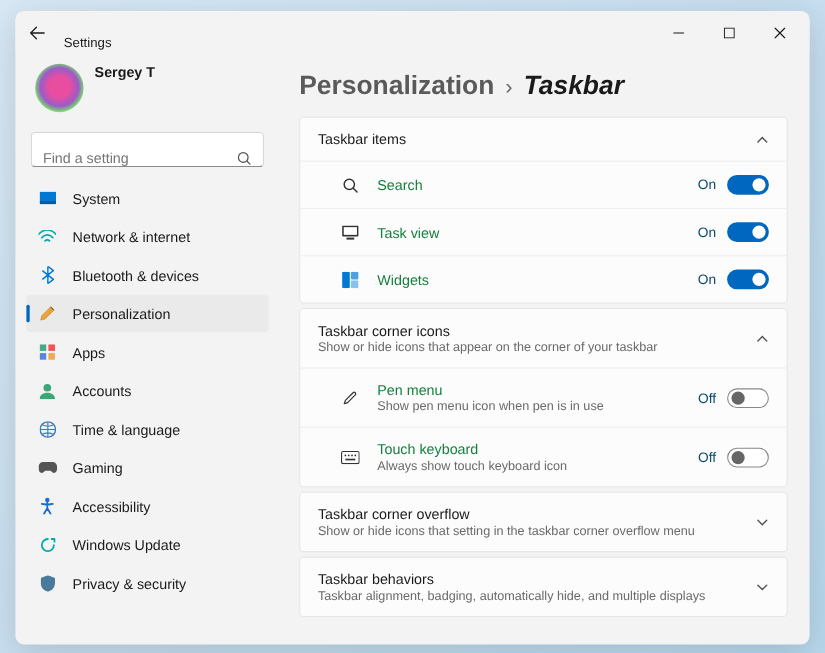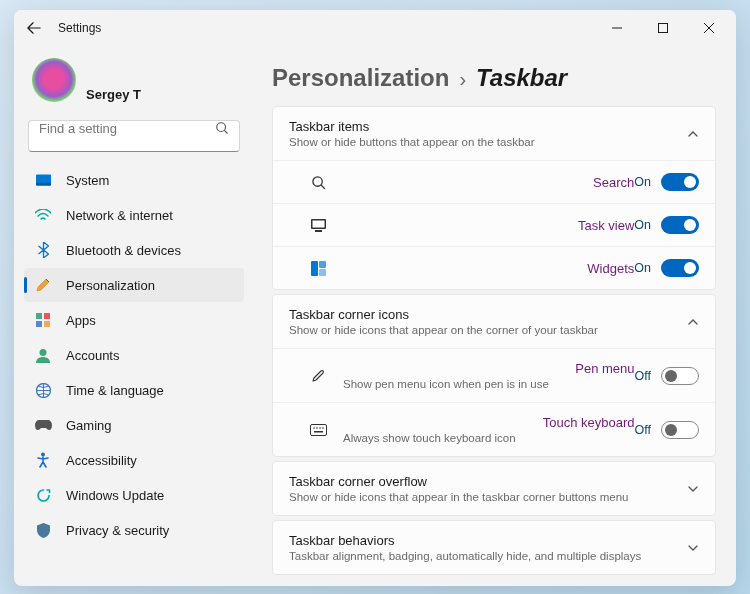--- a/index.html
+++ b/index.html
@@ -1,49 +1,49 @@
 <!DOCTYPE html>
 <html><head>
 <meta charset="utf-8">
 <style>
 * { margin: 0; padding: 0; box-sizing: border-box; font-family: "Segoe UI", -apple-system, sans-serif; }
 body { background: linear-gradient(135deg, #d8e8f5 0%, #c8dff0 50%, #b8d8ec 100%); width: 750px; height: 594px; overflow: hidden; position: relative; }
 .window { position: absolute; left: 14px; top: 10px; width: 722px; height: 576px; background: #f3f3f3; border-radius: 8px; box-shadow: 0 8px 32px rgba(0,0,0,0.15); overflow: hidden; display: flex; flex-direction: column; }
-.titlebar { height: 36px; display: flex; align-items: center; padding: 0 4px; background: #f3f3f3; }
+.titlebar { height: 36px; display: flex; align-items: flex-end; padding: 0 4px; background: #f3f3f3; }
 .back { width: 32px; height: 32px; display: flex; align-items: center; justify-content: center; cursor: pointer; border-radius: 4px; }
 .app-title { font-size: 12px; margin-left: 8px; color: #1a1a1a; }
 .win-controls { margin-left: auto; display: flex; }
 .wc { width: 46px; height: 32px; display: flex; align-items: center; justify-content: center; cursor: pointer; }
 .body { flex: 1; display: flex; overflow: hidden; }
 .sidebar { width: 240px; padding: 4px 8px 8px 8px; display: flex; flex-direction: column; }
-.user { display: flex; align-items: flex-end; padding: 8px 10px 12px; }
+.user { display: flex; align-items: flex-start; padding: 8px 10px 12px; }
 .avatar { width: 44px; height: 44px; border-radius: 50%; background: radial-gradient(circle at 50% 48%, #e84da0 0 30%, #9a5cc8 55%, #7ad96f 70%, #e2f0d8 82%); display: flex; align-items: center; justify-content: center; }
 .user-name { font-size: 13px; font-weight: 600; margin-left: 10px; color: #1a1a1a; }
-.search { margin: 6px 6px 10px; height: 32px; background: #fff; border: 1px solid #d6d6d6; border-bottom: 1.5px solid #8a8a8a; border-radius: 4px; display: flex; align-items: flex-start; padding: 0 10px; }
+.search { margin: 6px 6px 10px; height: 32px; background: #fff; border: 1px solid #d6d6d6; border-bottom: 1.5px solid #8a8a8a; border-radius: 4px; display: flex; align-items: flex-end; padding: 0 10px; }
 .search input { border: none; outline: none; flex: 1; font-size: 13px; color: #555; background: transparent; }
 .nav { flex: 1; overflow-y: auto; }
 .nav-item { display: flex; align-items: center; height: 34px; padding: 0 10px; margin: 1px 2px; border-radius: 4px; cursor: pointer; font-size: 13px; color: #1a1a1a; position: relative; }
 .nav-item.active { background: #eaeaea; }
 .nav-item.active::before { content: ""; position: absolute; left: 0; top: 9px; bottom: 9px; width: 3px; background: #0067c0; border-radius: 2px; }
 .nav-ico { width: 18px; height: 18px; margin-right: 14px; display: inline-flex; align-items: center; justify-content: center; font-size: 14px; }
 .main { flex: 1; padding: 18px 20px 0 18px; overflow-y: auto; }
 .main::-webkit-scrollbar{width:0}
 .crumb { display: flex; align-items: baseline; gap: 10px; margin-bottom: 14px; }
 .crumb-parent { font-size: 24px; font-weight: 600; color: #5a5a5a; cursor: pointer; }
 .crumb-sep { font-size: 20px; color: #666; }
 .crumb-current { font-size: 24px; font-weight: 600; color: #1a1a1a; font-style: italic; }
 .card { background: #fcfcfc; border: 1px solid #e6e6e6; border-radius: 4px; margin-bottom: 4px; }
 .section-head { display: flex; align-items: center; padding: 12px 16px; cursor: pointer; }
 .section-head .txt { flex: 1; }
 .sec-title { font-size: 13px; color: #1a1a1a; }
 .sec-sub { font-size: 11.5px; color: #6a6a6a; margin-top: 2px; }
 .chev { color: #555; }
 .row { display: flex; align-items: center; padding: 12px 16px 12px 36px; border-top: 1px solid #eee; }
 .row-ico { width: 18px; height: 18px; margin-right: 16px; display: inline-flex; align-items: center; justify-content: center; color: #333; }
-.row-label { font-size: 13px; color: #701a75; text-align: right; }
+.row-label { font-size: 13px; color: #15803d; }
 .row-sub { font-size: 11.5px; color: #6a6a6a; margin-top: 2px; }
 .row .txt { flex: 1; }
 .state { font-size: 12.5px; color: #0c4a6e; margin-right: 10px; }
 .toggle { width: 38px; height: 18px; border-radius: 10px; position: relative; cursor: pointer; }
 .toggle.on { background: #0067c0; }
 .toggle.off { background: #fff; border: 1px solid #888; }
 .toggle .knob { position: absolute; width: 12px; height: 12px; border-radius: 50%; top: 3px; }
 .toggle.on .knob { right: 3px; background: #fff; }
 .toggle.off .knob { left: 3px; top: 2px; background: #666; }
 .help-links { padding: 6px 0 0 4px; }
@@ -198,21 +198,20 @@
       <div class="crumb">
         <span class="crumb-parent">Personalization</span>
         <span class="crumb-sep">›</span>
         <span class="crumb-current">Taskbar</span>
       </div>
 
       <div class="card">
         <div class="section-head">
           <div class="txt">
             <div class="sec-title">Taskbar items</div>
-            <div class="sec-sub">Show or hide buttons that appear on the taskbar</div>
           </div>
           <svg class="chev" width="12" height="12" viewBox="0 0 12 12">
               <path d="M2 8l4-4 4 4" stroke="#555" stroke-width="1.3" fill="none" stroke-linecap="round"></path>
             </svg>
         </div>
         <div class="row">
           <span class="row-ico">
               <svg width="15" height="15" viewBox="0 0 16 16">
                 <circle cx="7" cy="7" r="5" stroke="#333" stroke-width="1.4" fill="none"></circle>
                 <path d="M11 11l3.5 3.5" stroke="#333" stroke-width="1.4" stroke-linecap="round"></path>
@@ -304,21 +303,21 @@
           <div class="toggle off">
               <div class="knob"></div>
             </div>
         </div>
       </div>
 
       <div class="card">
         <div class="section-head">
           <div class="txt">
             <div class="sec-title">Taskbar corner overflow</div>
-            <div class="sec-sub">Show or hide icons that appear in the taskbar corner buttons menu</div>
+            <div class="sec-sub">Show or hide icons that setting in the taskbar corner overflow menu</div>
           </div>
           <svg class="chev" width="12" height="12" viewBox="0 0 12 12">
               <path d="M2 4l4 4 4-4" stroke="#555" stroke-width="1.3" fill="none" stroke-linecap="round"></path>
             </svg>
         </div>
       </div>
 
       <div class="card">
         <div class="section-head">
           <div class="txt">

